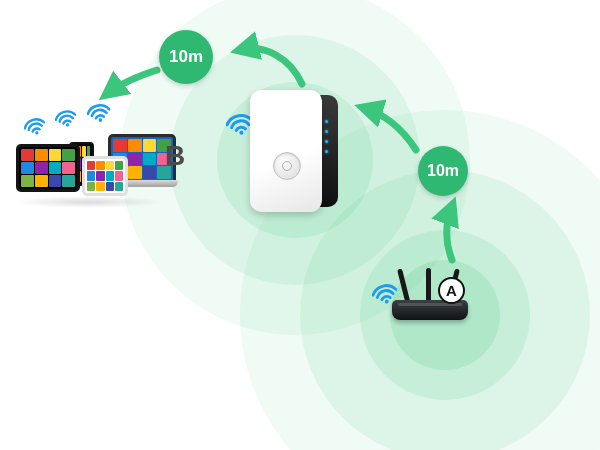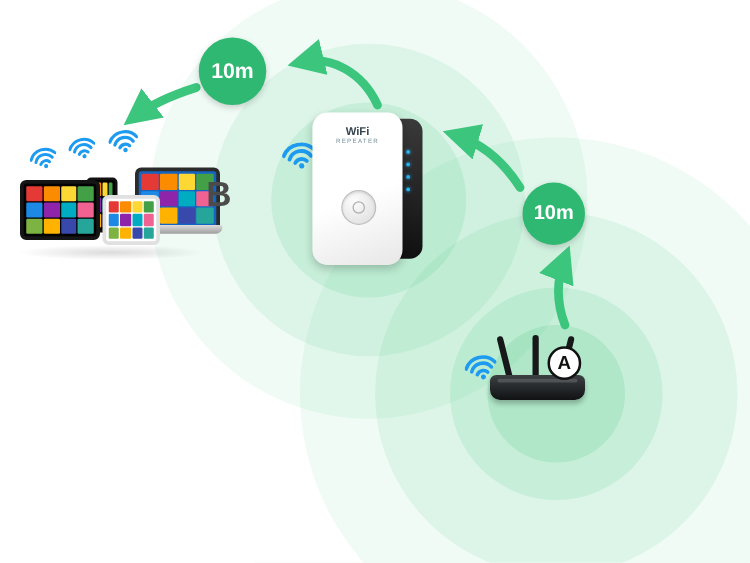--- a/index.html
+++ b/index.html
@@ -168,24 +168,20 @@
     <circle cx="12" cy="15.7" r="1.8" fill="#1d9bf0"></circle>
   </svg>
 
   <div class="repeater">
     <div class="side"></div>
     <div class="led" style="top:30px;"></div>
     <div class="led" style="top:40px;"></div>
     <div class="led" style="top:50px;"></div>
     <div class="led" style="top:60px;"></div>
     <div class="front"></div>
-    <div class="brand">
-      <div class="l1">WiFi</div>
-      <div class="l2">REPEATER</div>
-    </div>
     <div class="button"></div>
   </div>
 
   <div class="router">
     <span class="antenna" style="left:14px;transform:rotate(-14deg);"></span>
     <span class="antenna" style="left:34px;"></span>
     <span class="antenna" style="left:54px;transform:rotate(14deg);"></span>
     <div class="body"></div>
   </div>
 

